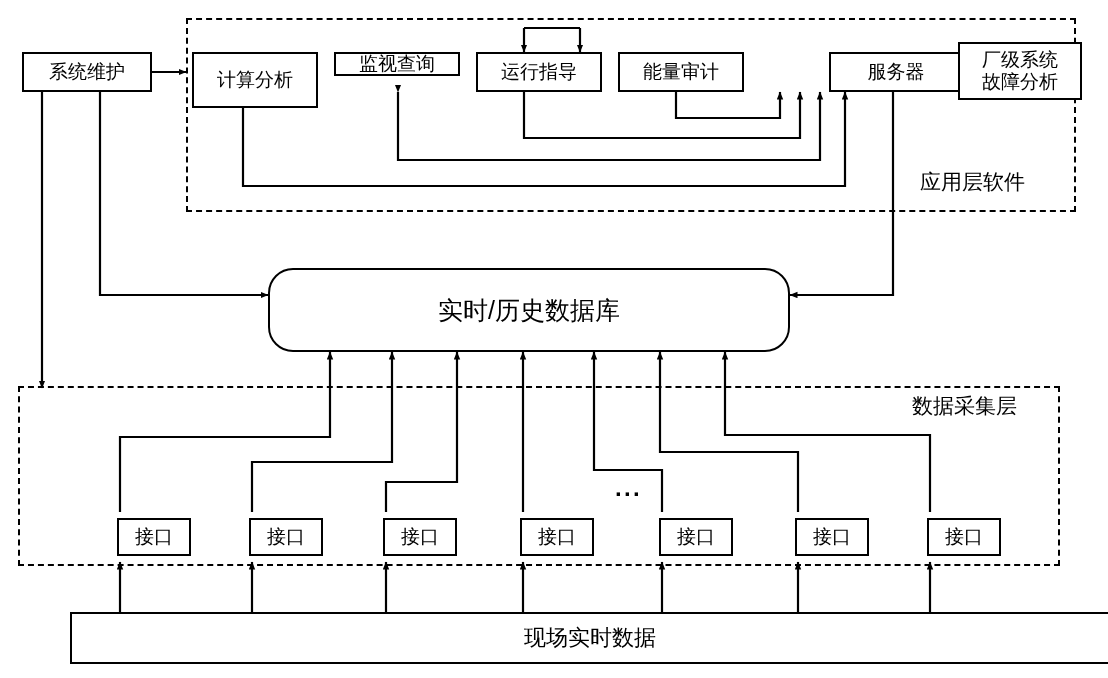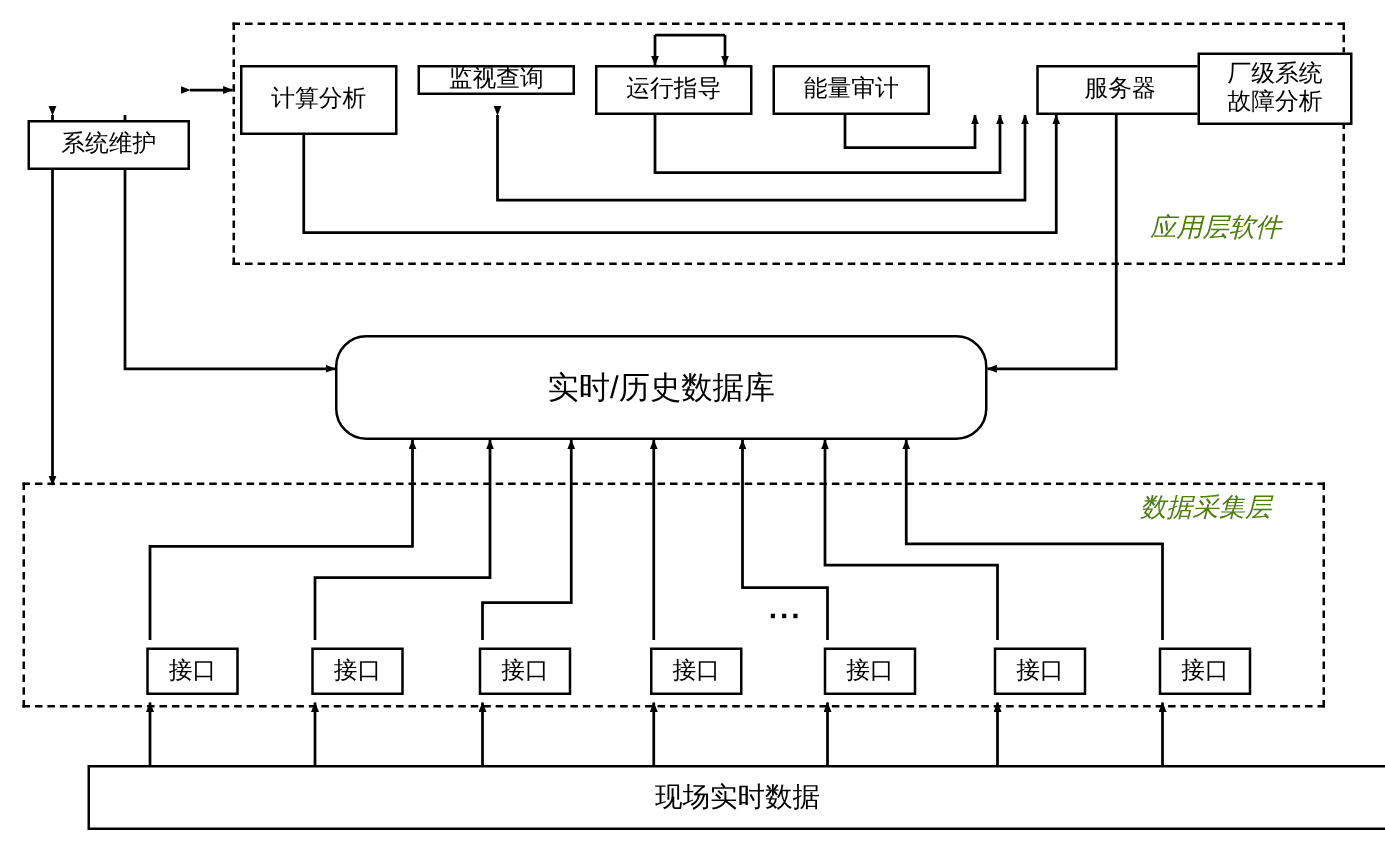--- a/index.html
+++ b/index.html
@@ -54,23 +54,22 @@
   .node.field {
     font-size: 22px;
     margin-left: 30px;
   }
   .node.plant {
     font-size: 19px;
   }
   .zone-label {
     position: absolute;
     font-size: 21px;
-    color: #4d7c0f;
+    color: #000000;
     white-space: nowrap;
-    font-style: italic;
   }
   .dots {
     position: absolute;
     font-size: 24px;
     font-weight: bold;
     color: #000000;
     letter-spacing: 1px;
   }
   .dashed-frame {
     position: absolute;
@@ -128,21 +127,21 @@
 
     </g>
   </svg>
 
   <div class="dashed-frame" style="left:186px; top:18px; width:890px; height:194px;"></div>
   <div class="zone-label" style="left:920px; top:168px;">应用层软件</div>
 
   <div class="dashed-frame" style="left:18px; top:386px; width:1042px; height:180px;"></div>
   <div class="zone-label" style="left:912px; top:392px;">数据采集层</div>
 
-  <div class="node small" style="left:22px; top:52px; width:130px; height:40px;margin-top:44px;">系统维护</div>
+  <div class="node small" style="left:22px; top:52px; width:130px; height:40px;">系统维护</div>
 
   <div class="node small" style="left:192px; top:52px; width:126px; height:56px;">计算分析</div>
 
   <div class="node small" style="left:334px; top:52px; width:126px; height:24px;">监视查询</div>
 
   <div class="node small" style="left:476px; top:52px; width:126px; height:40px;">运行指导</div>
 
   <div class="node small" style="left:618px; top:52px; width:126px; height:40px;">能量审计</div>
 
   <div class="node small" style="left:829px; top:52px; width:134px; height:40px;">服务器</div>

